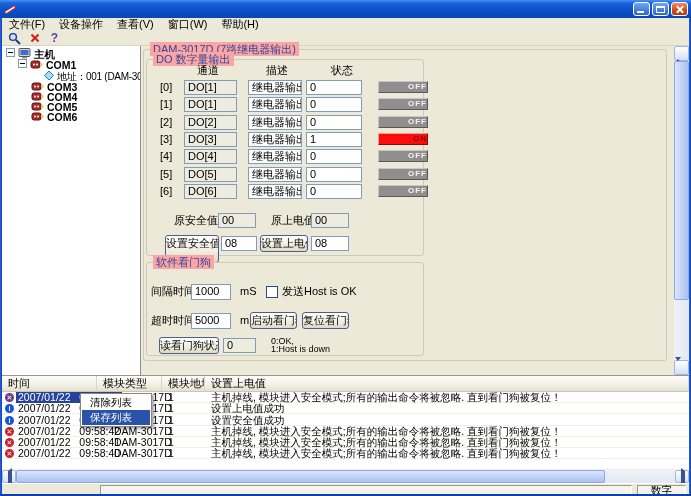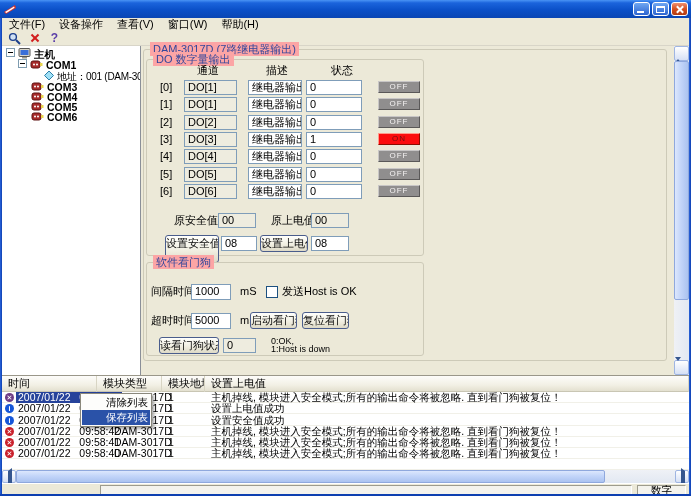--- a/index.html
+++ b/index.html
@@ -36,37 +36,37 @@
   .exp{width:9px;height:9px;border:1px solid #7E9CB0;background:#fff;position:relative;margin-right:3px;flex:0 0 auto}
   .exp::after{content:"";position:absolute;left:1px;top:3px;width:5px;height:1px;background:#000}
   .ticon{width:13px;height:11px;margin-right:3px;flex:0 0 auto}
   
   .main{position:absolute;left:141px;top:46px;width:533px;height:329px;background:#ECE9D8}
   .grp{position:absolute;border:1px solid #CDCAB8;border-radius:3px}
   .gt{position:absolute;top:-8px;left:6px;background:#fca5a5;padding:0 3px;color:#33479B;line-height:14px;font-size:11px;white-space:nowrap}
   .lb{position:absolute;line-height:15px;white-space:nowrap}
   .fld{position:absolute;height:15px;border:1px solid #7F9DB9;background:#fff;padding:0 3px;line-height:13px;font-size:11px;overflow:hidden;white-space:nowrap}
   .fld.ro{background:#EEECDF}
-  .tg{position:absolute;width:42px;height:12px;background:#908E8E;border:1px solid;border-color:#C8C6C6 #5A5858 #5A5858 #C8C6C6;color:#F4F2F2;font-size:8px;font-weight:normal;letter-spacing:1px;text-align:center;line-height:10px}
+  .tg{position:absolute;width:50px;height:12px;background:#908E8E;border:1px solid;border-color:#C8C6C6 #5A5858 #5A5858 #C8C6C6;color:#F4F2F2;font-size:8px;font-weight:bold;letter-spacing:1px;text-align:right;line-height:10px}
   .tg.on{background:#FB0D0D;color:#731010;border-color:#FF9A8A #8B0D00 #8B0D00 #FF9A8A}
   .btn{position:absolute;background:linear-gradient(#FFFFFC,#F1EFE2 55%,#DDD9C6);border:1px solid #4A5D8C;border-radius:3px;text-align:center;font-size:11px;line-height:15px;color:#0A0A0A;white-space:nowrap;overflow:hidden}
   .cb{position:absolute;width:12px;height:12px;border:1px solid #1C5180;background:#fff}
   .hint{position:absolute;font-size:9px;line-height:8px;white-space:pre}
   
   .log{position:absolute;left:2px;top:375px;width:687px;height:95px;background:#fff;border-top:1px solid #9a978a;overflow:hidden}
   .lhead{position:absolute;left:0;top:0;width:100%;height:16px;background:linear-gradient(#FDFCFA,#F2F0E5 60%,#E3E0D0);border-bottom:1px solid #C9C6B4}
   .lhc{position:absolute;top:0;height:16px;line-height:15px;padding-left:6px;border-right:1px solid #D8D5C4;font-size:11px;overflow:hidden;white-space:nowrap}
   .lrow{position:absolute;left:0;width:100%;height:11px;font-size:10.5px;border-bottom:1px solid #F1F0E8}
   .lrow .c{position:absolute;top:0;line-height:11px;white-space:pre}
   .ic{position:absolute;left:3px;top:1px;width:9px;height:9px;border-radius:50%;color:#fff;font-size:7px;line-height:9px;text-align:center;font-weight:bold;font-style:normal}
   .ic.err{background:#C9202A}.ic.inf{background:#1556D8}.ic.dark{background:#6E3C86}
   .tsel{background:#26439B;color:#fff;padding:0 2px}
   
   .cmenu{position:absolute;left:80px;top:393px;width:72px;background:#FDFDFB;border:1px solid #8A887C;box-shadow:2px 2px 3px rgba(0,0,0,.35);padding:1px;z-index:40}
-  .cmi{height:15px;line-height:15px;padding-left:24px;font-size:10.5px;white-space:nowrap}
+  .cmi{height:15px;line-height:15px;padding-left:8px;font-size:10.5px;white-space:nowrap}
   .cmi.hl{background:#2A52A8;color:#fff}
   
   .vs{position:absolute;left:674px;top:46px;width:15px;height:329px;background:linear-gradient(90deg,#EFF1F6,#E2E8F2)}
   .hs{position:absolute;left:2px;top:470px;width:687px;height:13px;background:linear-gradient(#EFF1F6,#E2E8F2)}
   .sbtn{position:absolute;background:linear-gradient(#FFFFFF,#D6E0F5);border:1px solid #9FB5E2;border-radius:2px}
   .vthumb{position:absolute;left:0;top:15px;width:15px;height:239px;background:linear-gradient(90deg,#DCE7FD,#C3D5F9 45%,#ABC3F0);border:1px solid #8FA8DD;border-radius:2px}
   .hthumb{position:absolute;left:14px;top:0;width:589px;height:13px;background:linear-gradient(#DCE7FD,#C3D5F9 45%,#ABC3F0);border:1px solid #8FA8DD;border-radius:2px}
   .tri{width:0;height:0;margin:auto}
   .tri.u{border:3px solid transparent;border-bottom:4px solid #35568F;margin-top:3px}
   .tri.d{border:3px solid transparent;border-top:4px solid #35568F;margin-top:5px}

